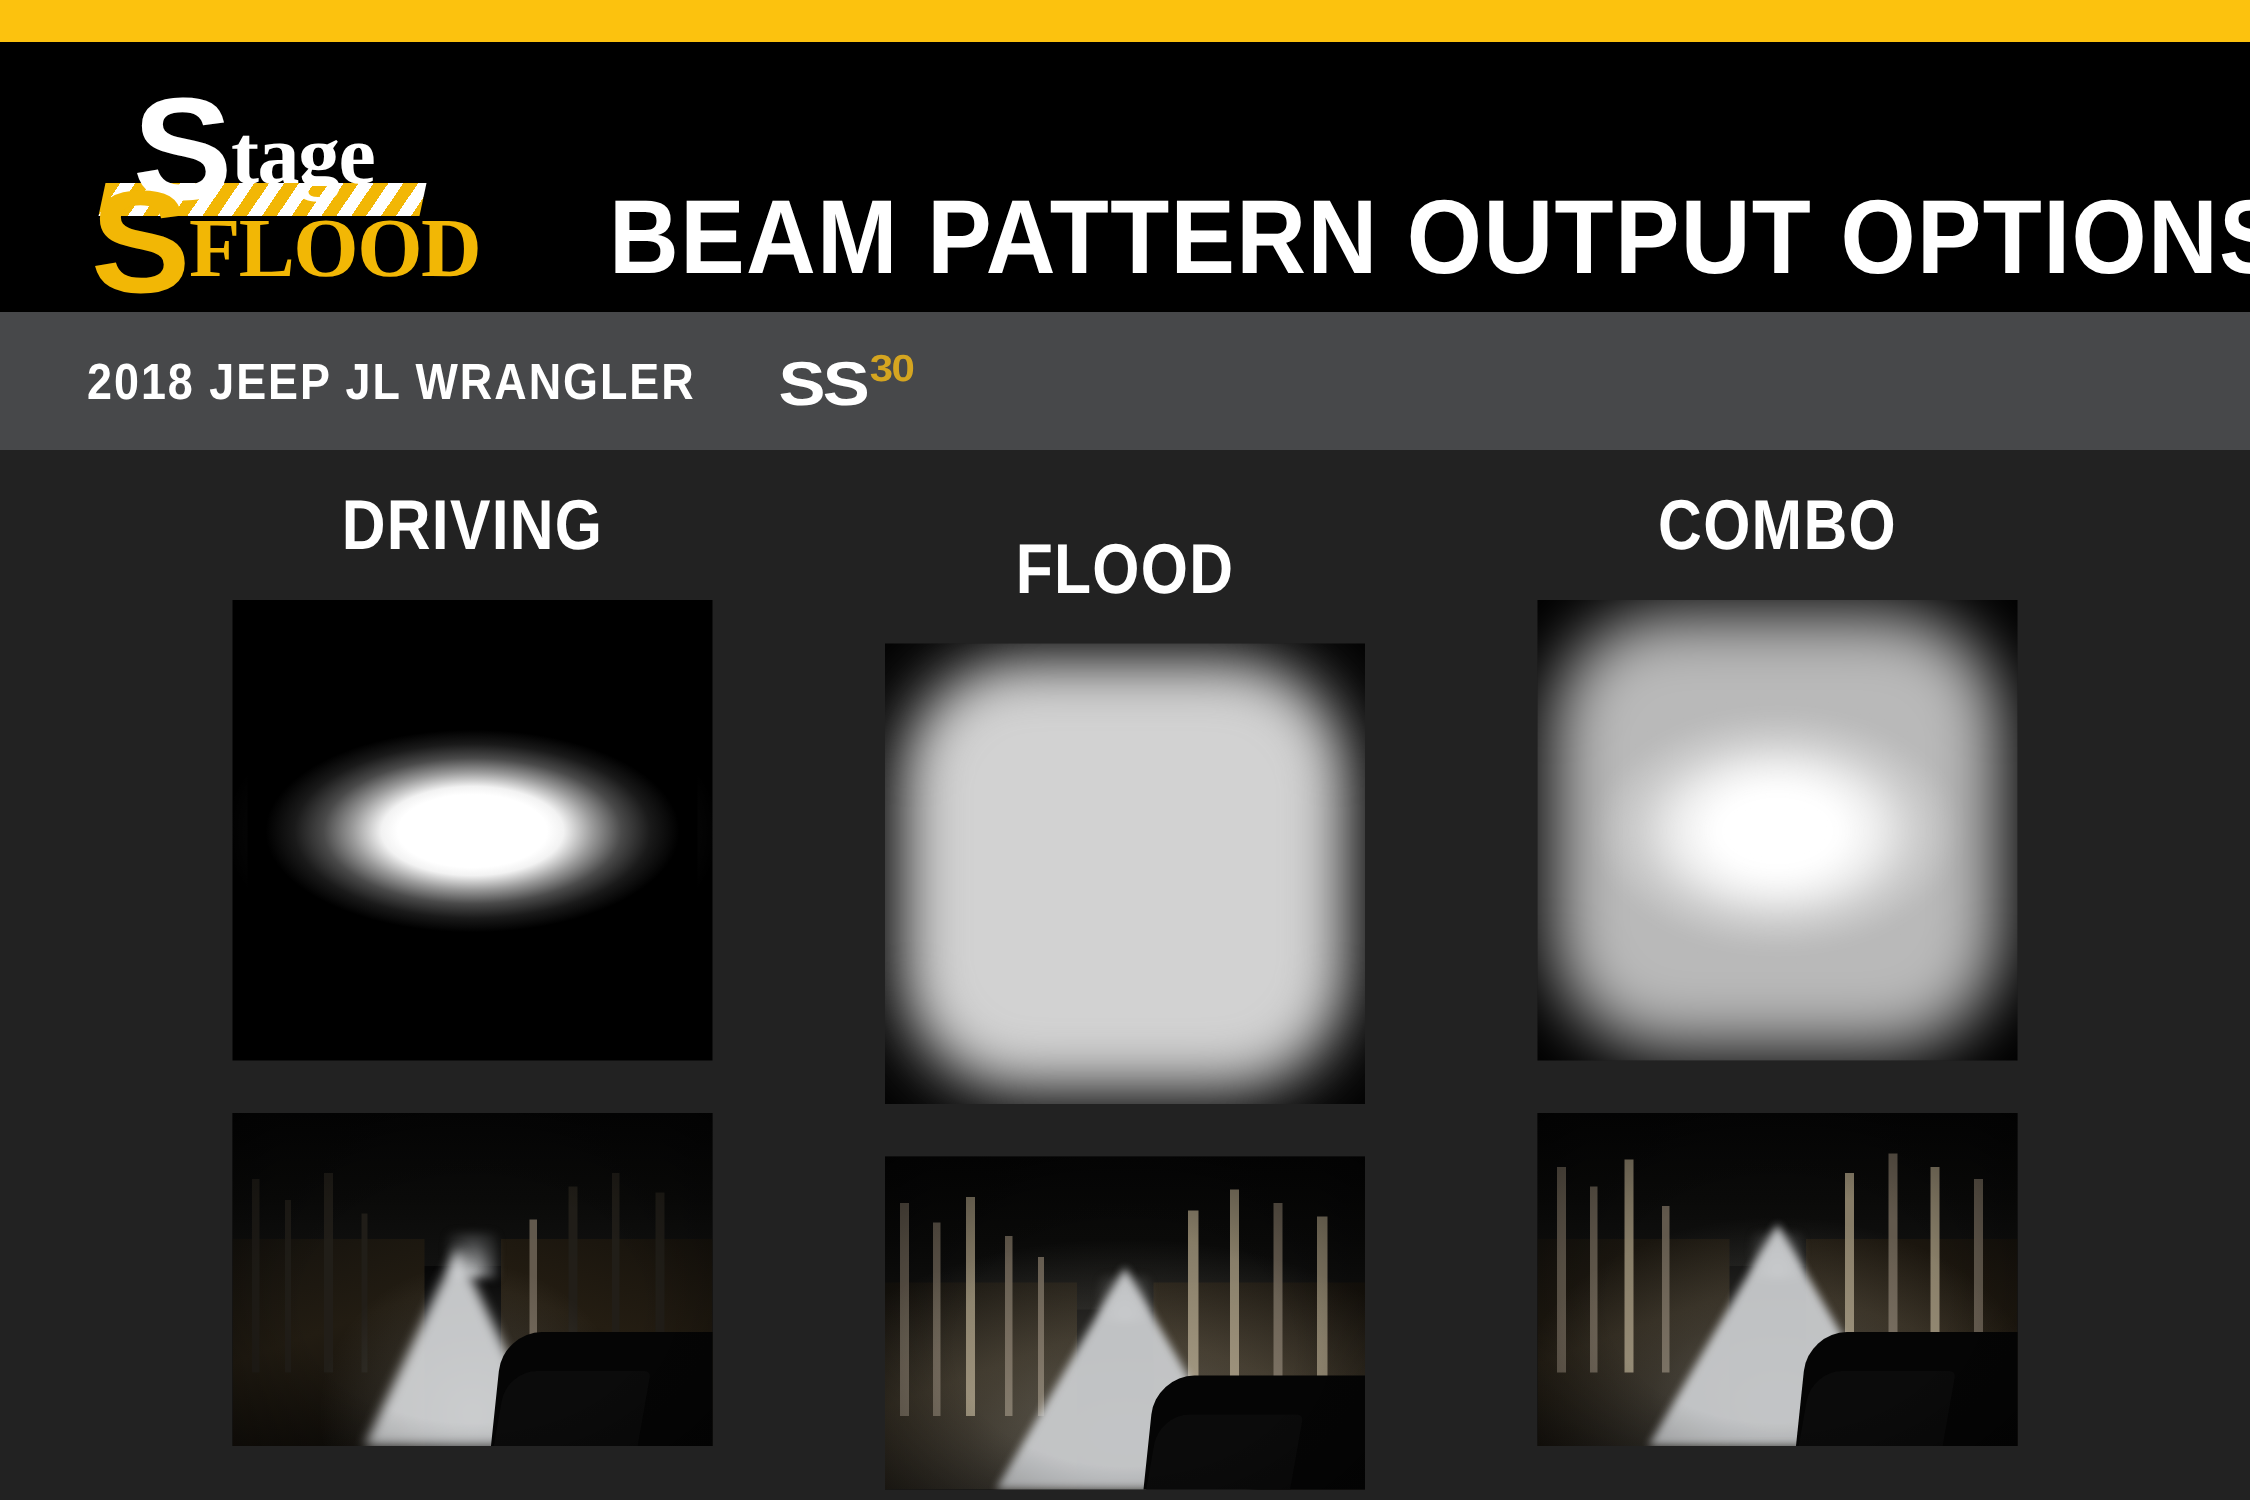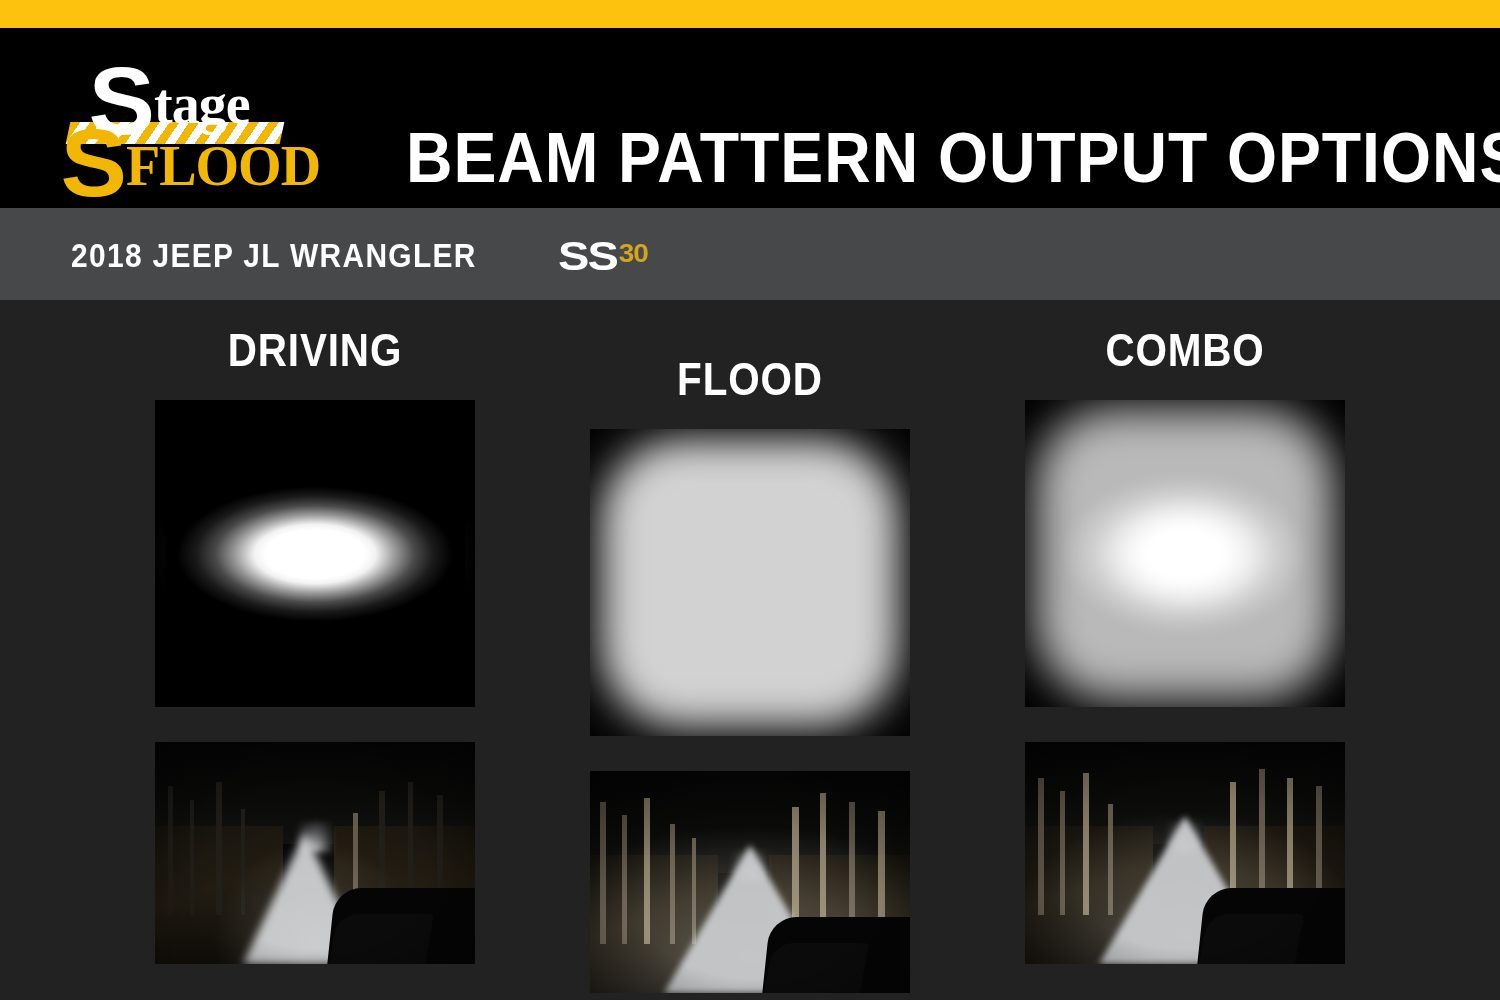--- a/index.html
+++ b/index.html
@@ -72,34 +72,34 @@
     text-align:left;
   }
 
   
   .subbar {
     position:absolute; left:0; top:208px; width:1500px; height:92px;
     background:#47484A;
   }
   .subbar-inner {
     position:absolute; left:58px; top:22px; height:50px;
-    display:flex; align-items:center; gap:26px;margin-left:13px;
+    display:flex; align-items:center; 
   }
   .vehicle-name {
     color:#ffffff;
     font-family:"Liberation Sans Narrow","Liberation Sans", sans-serif;
     font-weight:bold;
     font-size:34px;
     letter-spacing:1.5px;
     white-space:nowrap;
     transform:scaleX(0.88);
     transform-origin:left center;
   }
   .model-badge {
-    display:flex; align-items:center; line-height:1;
+    display:flex; align-items:flex-start; line-height:1;
   }
   .model-ss {
     color:#ffffff;
     font-family:"Liberation Sans", sans-serif;
     font-weight:bold; font-size:47px;
     letter-spacing:-2px;
     transform:scaleY(0.88);
   }
   .model-num {
     color:#D5A520;

